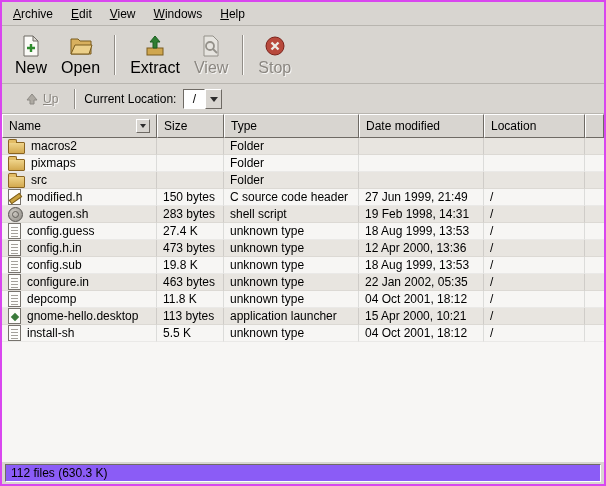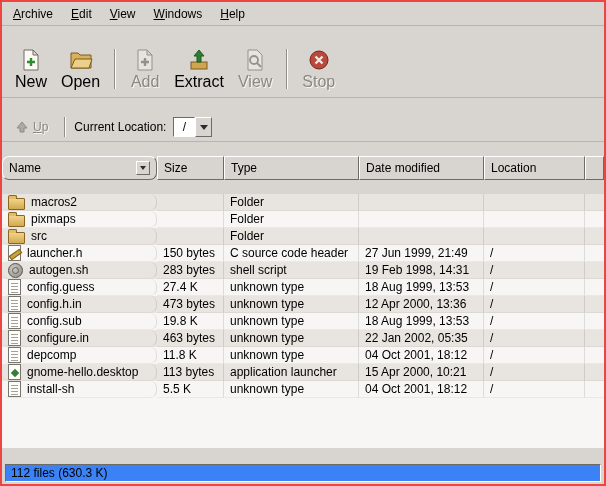--- a/index.html
+++ b/index.html
@@ -2,24 +2,23 @@
 <html><head>
 <meta charset="utf-8">
 <style>
   * { box-sizing: border-box; margin: 0; padding: 0; }
   html,body { font-family: "Liberation Sans", "DejaVu Sans", sans-serif; font-size: 12px; color:#000; }
   body { background:#555; }
 
   .window {
     width: 606px; height: 486px;
     background: #d8d5d0;
-    border: 2px solid #ef4444;
+    border: 2px solid #d946ef;
     display: flex; flex-direction: column;
     overflow: hidden;
-    gap: 14px;
   }
 
   .raised { border:1px solid; border-color:#ffffff #6e6a64 #6e6a64 #ffffff; }
   .sunken { border:1px solid; border-color:#6e6a64 #ffffff #ffffff #6e6a64; }
 
   
   .menubar { height:24px; display:flex; align-items:stretch; padding-left:2px;
              box-shadow: inset 0 -1px 0 #b8b5af; }
   .menu-item { display:flex; align-items:center; padding:0 9px; cursor:default; }
   .menu-item u { text-decoration:underline; }
@@ -33,42 +32,42 @@
   .tb-icon svg { width:24px; height:24px; display:block; }
   .tb-label { font-size:16px; }
   .tb-btn[data-enabled="false"] .tb-label,
   .lb-up[data-enabled="false"] .lb-up-label {
     color:#8b8781; text-shadow:1px 1px 0 rgba(255,255,255,.75);
   }
   .tb-sep { width:2px; height:40px; margin:0 7px;
             border-left:1px solid #918d87; border-right:1px solid #fbfaf8; }
 
   
-  .locationbar { height:30px; display:flex; align-items:center; padding:0 6px;
+  .locationbar { height:30px; display:flex; align-items:center; padding:0 16px;
                  box-shadow: inset 0 -1px 0 #b8b5af; }
   .lb-up { display:flex; align-items:center; gap:5px; padding:3px 8px; }
   .lb-up svg { width:12px; height:12px; display:block; }
   .lb-up-label u { text-decoration:underline; }
   .lb-sep { width:2px; height:20px; margin:0 8px;
             border-left:1px solid #918d87; border-right:1px solid #fbfaf8; }
   .lb-label { margin-right:7px; }
   .combo { display:flex; align-items:stretch; height:20px; }
   .combo-value { width:22px; background:#fff; display:flex; align-items:center; justify-content:center; }
   .combo-arrow-btn { width:17px; background:#d8d5d0; display:flex; align-items:center; justify-content:center; }
   .tri-down { width:0; height:0; border-left:4px solid transparent; border-right:4px solid transparent;
               border-top:5px solid #2c2c2c; }
   .tri-down.small { border-left-width:3px; border-right-width:3px; border-top-width:4px; }
 
   
   .header-row { height:24px; display:flex; flex-shrink:0; }
   .hcell { background:#d8d5d0; display:flex; align-items:center; padding:0 6px; overflow:hidden; white-space:nowrap; }
   .hcell.c-name { justify-content:space-between; }
   .sort-box { width:14px; height:14px; display:flex; align-items:center; justify-content:center; background:#d8d5d0; }
 
-  .c-name { width:155px;border-radius:7px; }
+  .c-name { width:155px; }
   .c-size { width:67px; }
   .c-type { width:135px; }
   .c-date { width:125px; }
   .c-loc  { width:101px; }
   .c-fill { flex:1; }
 
   .table-body { flex:1; background:#f7f6f4; overflow:hidden; }
   .row { height:17px; display:flex; align-items:stretch; }
   .row:nth-child(odd) { background:#e8e5e0; }
   .row:nth-child(even){ background:#f7f6f4; }
@@ -95,21 +94,21 @@
   .ficon[data-name="launcher-file-icon"]::after { content:""; position:absolute; left:3px; top:5px;
       width:6px; height:6px; background:#3a7a3a; transform:rotate(45deg); }
 
   .ficon[data-name="script-file-icon"] { width:15px; height:15px; border-radius:50%;
       background:radial-gradient(circle at 35% 35%, #cfcbc4, #8d8a84); border:1px solid #55524d; }
   .ficon[data-name="script-file-icon"]::before { content:""; position:absolute; inset:3px;
       border-radius:50%; border:1px solid #63605a; }
 
   
   .statusbar { height:22px; padding:2px 3px; flex-shrink:0; }
-  .status-inner { height:18px; display:flex; align-items:center; padding:0 5px; background:#3b82f6; }
+  .status-inner { height:18px; display:flex; align-items:center; padding:0 5px; background:#8b5cf6; }
 </style>
 </head>
 <body>
 
 <div class="window" data-name="archive-manager-window">
 
   <div class="menubar" data-name="menu-bar">
     <div class="menu-item" data-name="menu-archive">
         <span data-name="menu-archive-label"><u>A</u>rchive</span>
       </div>
@@ -143,30 +142,20 @@
         <svg viewBox="0 0 24 24">
             <path d="M2 5 h7 l2 2 h11 v13 H2 z" fill="#d8b05e" stroke="#7a5c1e"></path>
             <path d="M6 11 h17 l-3 9 H2 z" fill="#ecd08a" stroke="#7a5c1e"></path>
           </svg>
       </span>
       <span class="tb-label" data-name="open-button-label">Open</span>
     </div>
 
     <div class="tb-sep" data-name="toolbar-separator"></div>
 
-    <div class="tb-btn" data-name="add-button" data-enabled="false">
-      <span class="tb-icon" data-name="add-files-icon">
-        <svg viewBox="0 0 24 24">
-            <path d="M5 2 h9 l5 5 v15 H5 z" fill="#e6e4df" stroke="#94918a"></path>
-            <path d="M14 2 v5 h5 z" fill="#d6d3cc" stroke="#94918a"></path>
-            <path d="M12 10 v8 M8 14 h8" stroke="#94918a" stroke-width="2.4" fill="none"></path>
-          </svg>
-      </span>
-      <span class="tb-label" data-name="add-button-label">Add</span>
-    </div>
     <div class="tb-btn" data-name="extract-button" data-enabled="true">
       <span class="tb-icon" data-name="extract-icon">
         <svg viewBox="0 0 24 24">
             <rect x="4" y="14" width="16" height="7" fill="#cfa64e" stroke="#7a5c1e"></rect>
             <path d="M12 2 L17 8 H14 V14 H10 V8 H7 Z" fill="#2e7d32" stroke="#1b5e20"></path>
           </svg>
       </span>
       <span class="tb-label" data-name="extract-button-label">Extract</span>
     </div>
     <div class="tb-btn" data-name="view-button" data-enabled="false">
@@ -266,21 +255,21 @@
       <div class="cell c-size" data-name="size-cell"></div>
       <div class="cell c-type" data-name="type-cell">Folder</div>
       <div class="cell c-date" data-name="date-cell"></div>
       <div class="cell c-loc" data-name="location-cell"></div>
       <div class="cell c-fill" data-name="row-filler"></div>
     </div>
 
     <div class="row" data-name="table-row">
       <div class="cell c-name" data-name="name-cell">
         <span class="ficon" data-name="source-file-icon"></span>
-        <span data-name="file-name">launcher.h</span>
+        <span data-name="file-name">modified.h</span>
       </div>
       <div class="cell c-size" data-name="size-cell">150 bytes</div>
       <div class="cell c-type" data-name="type-cell">C source code header</div>
       <div class="cell c-date" data-name="date-cell">27 Jun 1999, 21:49</div>
       <div class="cell c-loc" data-name="location-cell">/</div>
       <div class="cell c-fill" data-name="row-filler"></div>
     </div>
 
     <div class="row" data-name="table-row">
       <div class="cell c-name" data-name="name-cell">

